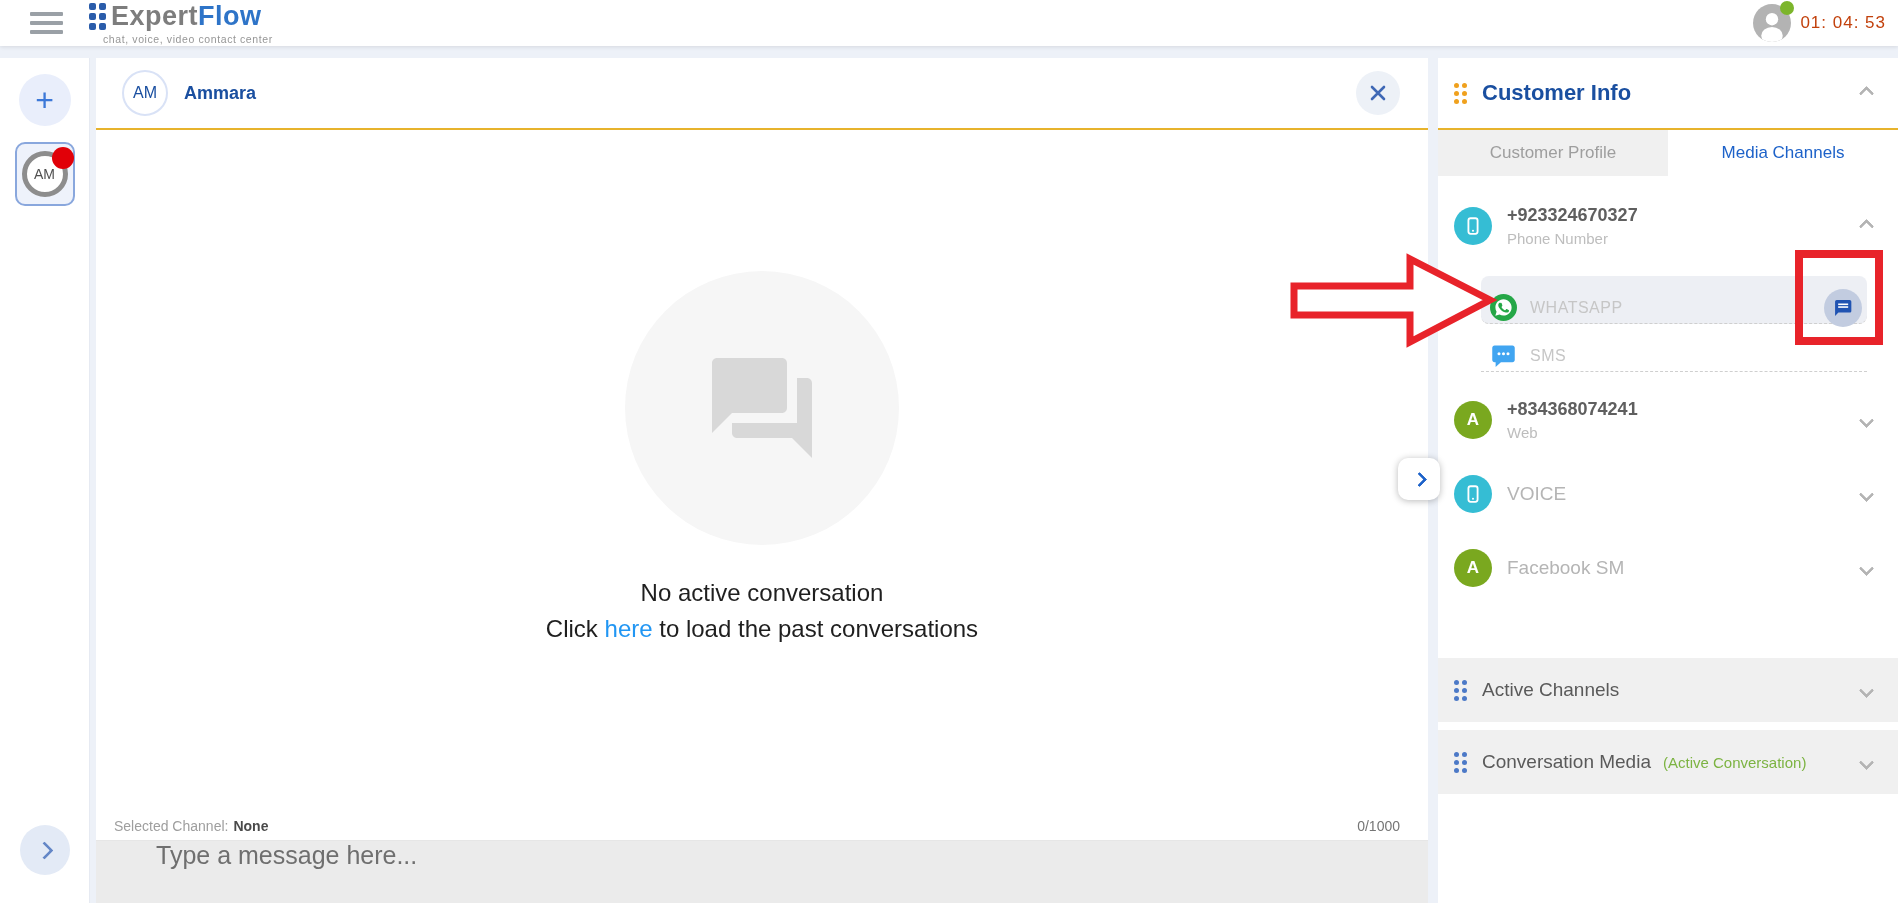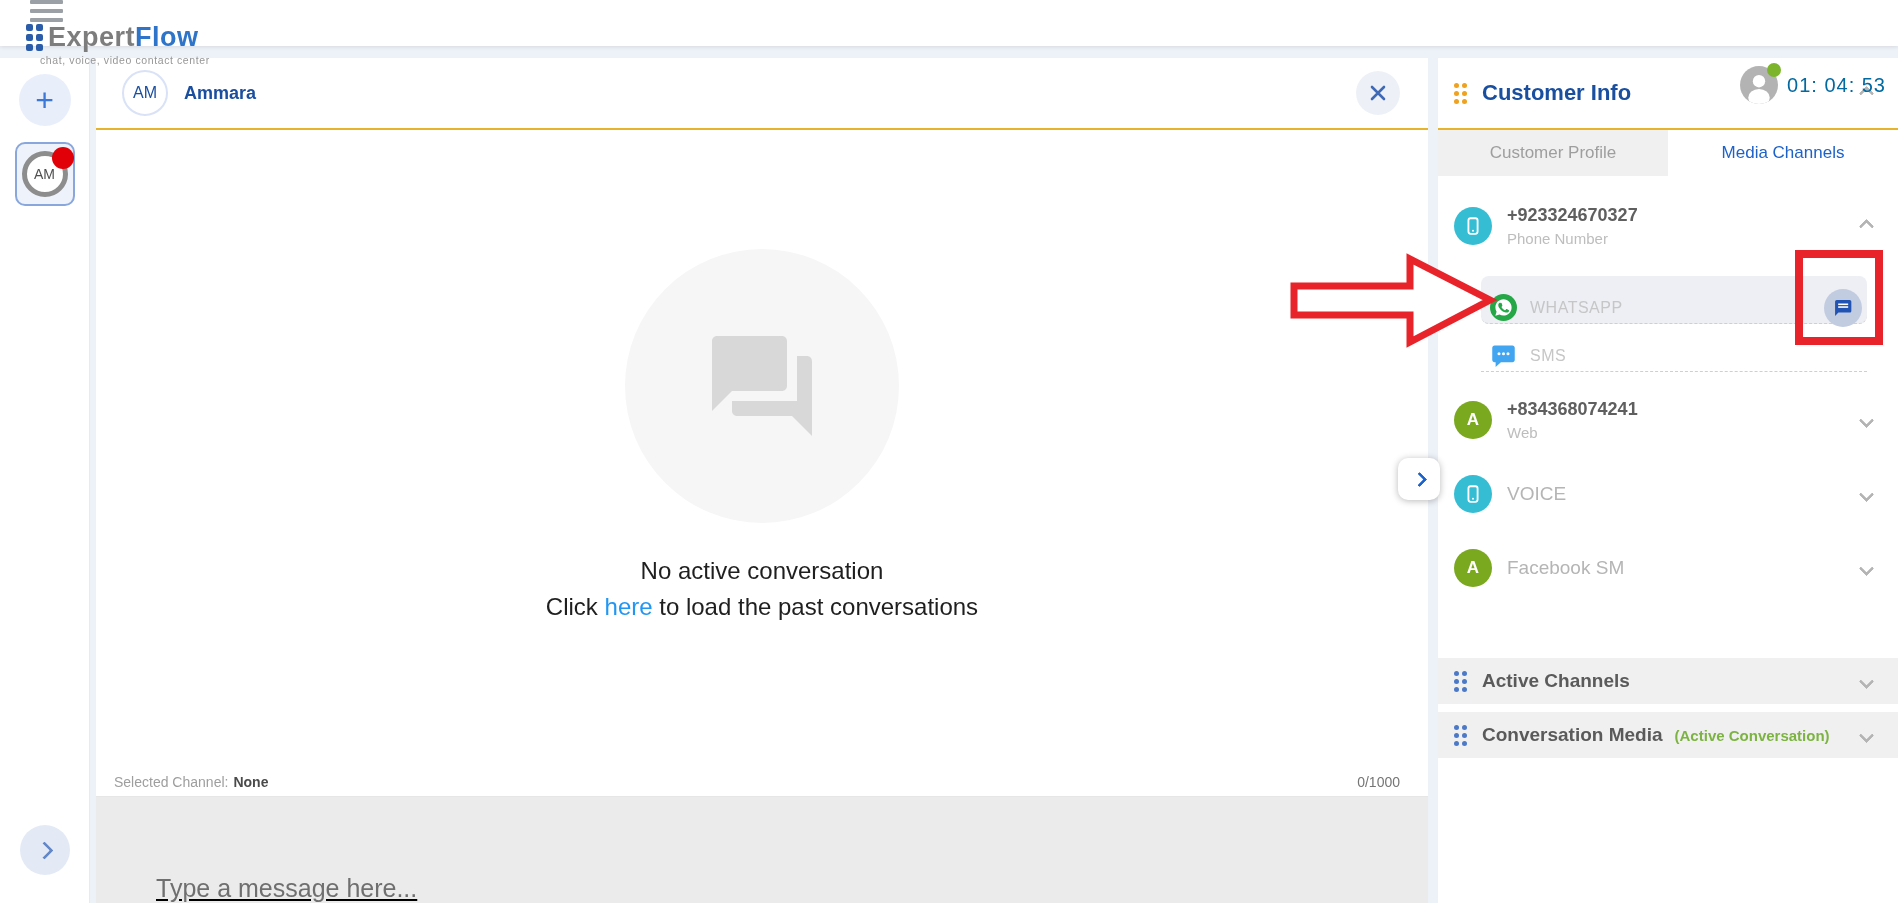--- a/index.html
+++ b/index.html
@@ -1,35 +1,35 @@
 <!DOCTYPE html>
 <html><head>
 <meta charset="utf-8">
 <style>
   * { margin:0; padding:0; box-sizing:border-box; }
   body { font-family:"Liberation Sans", sans-serif; background:#edf1f8; }
   .cc { display:flex; align-items:center; justify-content:center; }
   .screen { position:relative; width:1898px; height:903px; background:#edf1f8; overflow:hidden; }
 
   
-  .topbar { height:46px; background:#fff; display:flex; align-items:flex-start; box-shadow:0 1px 4px rgba(0,0,0,.10); position:relative; z-index:5;flex-direction:column; }
+  .topbar { height:46px; background:#fff; display:flex; align-items:center; box-shadow:0 1px 4px rgba(0,0,0,.10); position:relative; z-index:5; }
   .hamburger { margin-left:30px; display:flex; flex-direction:column; gap:5px; cursor:pointer; }
   .hamburger i { display:block; width:33px; height:4px; background:#9aa0a6; border-radius:1px; }
   .logo { margin-left:26px; display:flex; flex-direction:column; }
   .logo-row { display:flex; align-items:center; gap:5px; }
   .logo-dots { display:grid; grid-template-columns:7px 7px; grid-auto-rows:7px; gap:3px; }
   .logo-dots i { background:#2a5caa; border-radius:2px; }
   .brand { font-size:27px; letter-spacing:.5px; }
   .brand-primary { color:#7d7d7d; font-weight:bold; }
   .brand-secondary { color:#2e74c8; font-weight:bold; }
   .tagline { font-size:10.5px; color:#969696; margin:1px 0 0 14px; letter-spacing:.6px; }
   .topbar-right { margin-left:auto; display:flex; align-items:center; gap:9px; margin-right:12px; }
   .user-avatar { position:relative; width:38px; height:38px; }
   .presence-dot { position:absolute; top:-3px; right:-3px; width:14px; height:14px; border-radius:50%; background:#7cb52b; }
-  .timer { font-size:20px; color:#0369a1; letter-spacing:1px; }
+  .timer { font-size:17px; color:#c2410c; letter-spacing:1px; }
 
   
   .app { display:flex; padding-top:12px; height:857px; }
   .sidebar { width:90px; background:#fff; display:flex; flex-direction:column; align-items:center; border-right:1px solid #e6eaf2; }
   .plus-btn { width:52px; height:52px; margin-top:16px; border-radius:50%; background:#e9eefb; color:#3c78d8; font-size:32px; font-weight:400; cursor:pointer; }
   .conv-tab { position:relative; margin-top:16px; width:60px; height:64px; border:2px solid #89a7dd; border-radius:10px; background:#eef2fb; cursor:pointer; }
   .conv-ring { width:46px; height:46px; border:5px solid #8d8d8d; border-radius:50%; background:#fff; font-size:14px; color:#4f4f4f; }
   .notif-dot { position:absolute; top:3px; right:-1px; width:22px; height:22px; border-radius:50%; background:#e10008; }
   .sidebar-bottom { margin-top:auto; margin-bottom:28px; }
   .nav-btn { width:50px; height:50px; border-radius:50%; background:#e3eaf6; cursor:pointer; }
@@ -48,21 +48,21 @@
   .header-name { margin-left:16px; font-size:18px; font-weight:bold; color:#1a4fa0; }
   .close-btn { margin-left:auto; width:44px; height:44px; border-radius:50%; background:#edf1f7; cursor:pointer; }
   .chat-body { flex:1; display:flex; flex-direction:column; align-items:center; justify-content:center; transform:translateY(-14px); }
   .placeholder-circle { width:274px; height:274px; border-radius:50%; background:#f6f6f6; }
   .empty-title { font-size:24px; color:#1f1f1f; margin-top:34px; }
   .empty-sub { font-size:24px; color:#1f1f1f; margin-top:8px; }
   .empty-sub a { color:#2196f3; text-decoration:none; cursor:pointer; }
   .channel-row { height:29px; display:flex; align-items:center; padding:0 28px 0 18px; font-size:14px; color:#9e9e9e; border-bottom:1px solid #e6e6e6; }
   .channel-row b { color:#4a4a4a; font-weight:bold; margin-left:5px; }
   .counter { margin-left:auto; color:#757575; }
-  .input-area { height:106px; background:#ebebeb; display:flex; align-items:flex-end; padding-left:60px;text-decoration:underline; }
+  .input-area { height:62px; background:#ebebeb; display:flex; align-items:flex-start; padding-left:60px; }
   .msg-input { width:90%; border:none; outline:none; background:transparent; font-family:"Liberation Sans",sans-serif; font-size:25px; color:#555; }
   .msg-input::placeholder { color:#6f6f6f; opacity:1; }
 
   
   .info-panel { width:460px; background:#fff; display:flex; flex-direction:column; }
   .info-header { height:72px; display:flex; align-items:center; padding:0 26px 0 16px; border-bottom:2px solid #e7b32c; }
   .dots { display:grid; grid-template-columns:5px 5px; grid-auto-rows:5px; gap:3px; cursor:grab; }
   .dots i { border-radius:50%; }
   .dots.orange i { background:#f0a11d; }
   .dots.blue i { background:#4c79c7; }
@@ -83,21 +83,21 @@
   .ch-title { font-size:18px; font-weight:bold; color:#5f5f5f; }
   .ch-subtitle { font-size:15px; color:#bdbdbd; margin-top:4px; }
   .ch-label { margin-left:15px; font-size:19px; color:#b5b5b5; }
 
   .subs { margin:26px 31px 24px 43px; }
   .sub { height:48px; display:flex; align-items:center; padding:16px 5px 0 9px; border-bottom:1px dashed #cfcfcf; cursor:pointer; }
   .sub.selected { background:#edeff4; border-radius:8px; }
   .sub-label { margin-left:13px; font-size:16px; color:#c6c6c6; letter-spacing:.5px; }
   .chat-action { margin-left:auto; width:38px; height:38px; border-radius:50%; background:#c2cce0; cursor:pointer; }
 
-  .section-bar { height:46px; background:#f0f0f0; display:flex; align-items:center; padding:0 26px 0 16px; margin-top:8px; cursor:pointer;font-weight:bold; }
+  .section-bar { height:64px; background:#f0f0f0; display:flex; align-items:center; padding:0 26px 0 16px; margin-top:8px; cursor:pointer; }
   .section-bar.first { margin-top:36px; }
   .section-title { margin-left:15px; font-size:19px; color:#5a5a5a; }
   .section-badge { margin-left:12px; font-size:15px; color:#7cb342; }
 
   .expander { position:absolute; left:1398px; top:458px; width:42px; height:42px; background:#fff; border-radius:10px; box-shadow:0 1px 7px rgba(0,0,0,.28); z-index:6; cursor:pointer; }
   .annotations { position:absolute; inset:0; z-index:10; pointer-events:none; }
 </style>
 </head>
 <body>
 

